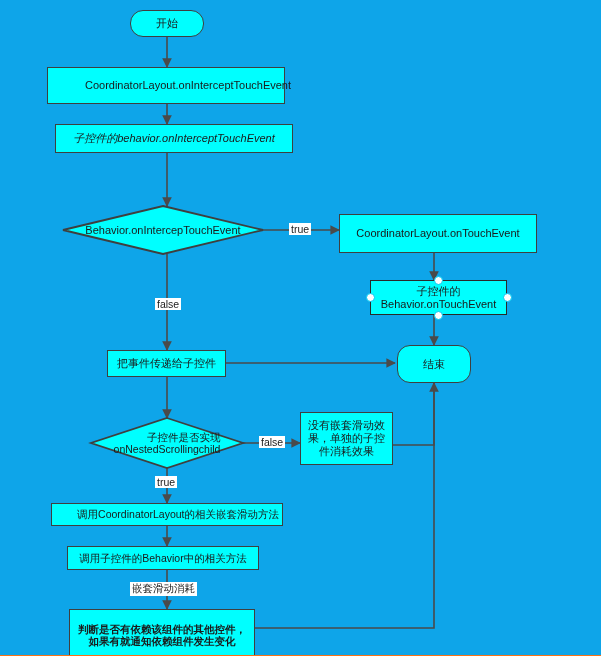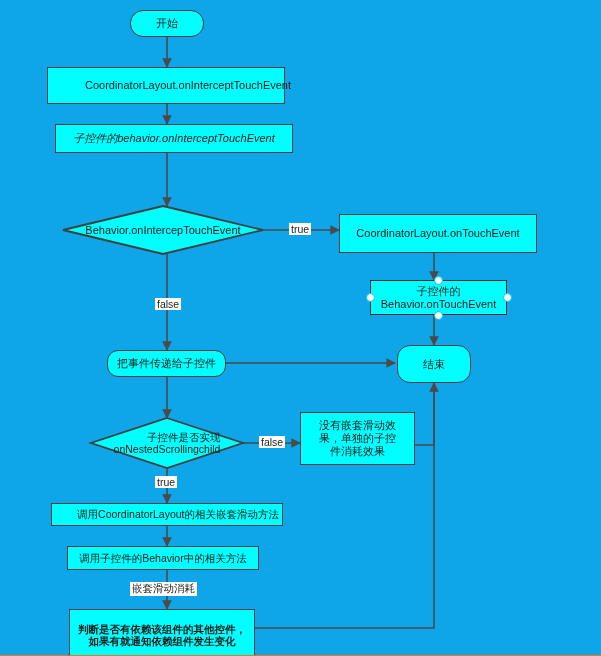--- a/index.html
+++ b/index.html
@@ -169,33 +169,33 @@
   </div>
   <div class="handle" style="left:434px; top:276px;"></div>
   <div class="handle" style="left:434px; top:311px;"></div>
   <div class="handle" style="left:366px; top:293px;"></div>
   <div class="handle" style="left:503px; top:293px;"></div>
 
   <div class="node terminal" style="left:397px; top:345px; width:74px; height:38px;">
     <span class="node-label">结束</span>
   </div>
 
-  <div class="node" style="left:107px; top:350px; width:119px; height:27px;border-radius:11px;">
+  <div class="node" style="left:107px; top:350px; width:119px; height:27px;">
     <span class="node-label">把事件传递给子控件</span>
   </div>
 
   <div class="diamond" style="left:91px; top:418px; width:152px; height:50px;">
     <svg width="152" height="50" viewBox="0 0 152 50" xmlns="http://www.w3.org/2000/svg">
       <polygon points="76,0 152,25 76,50 0,25" fill="#00ffff" stroke="#3f3f3f" stroke-width="1.8"></polygon>
     </svg>
     <div class="diamond-label" style="font-size:10.5px;">子控件是否实现
 onNestedScrollingchild</div>
   </div>
 
-  <div class="node" style="left:300px; top:412px; width:115px; height:53px;">
+  <div class="node" style="left:300px; top:412px; width:93px; height:53px;">
     <span class="node-label">没有嵌套滑动效
 果，单独的子控
 件消耗效果</span>
   </div>
 
   <div class="node" style="left:51px; top:503px; width:232px; height:23px;justify-content:flex-end;">
     <span class="node-label" style="font-size:10.5px;">调用CoordinatorLayout的相关嵌套滑动方法</span>
   </div>
 
   <div class="node" style="left:67px; top:546px; width:192px; height:24px;">

